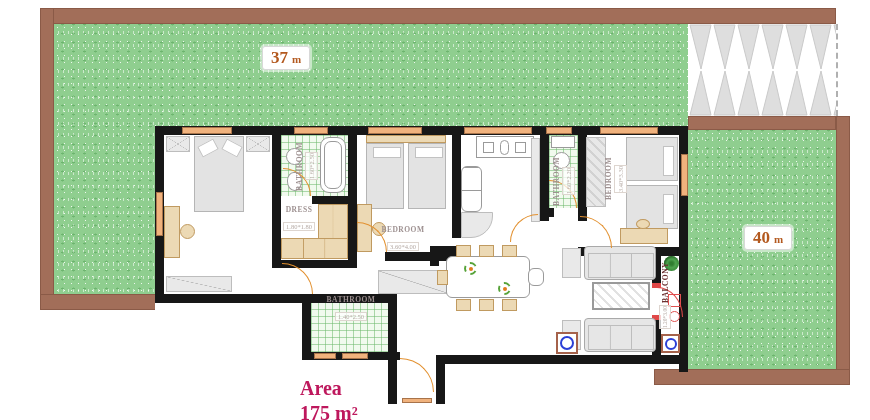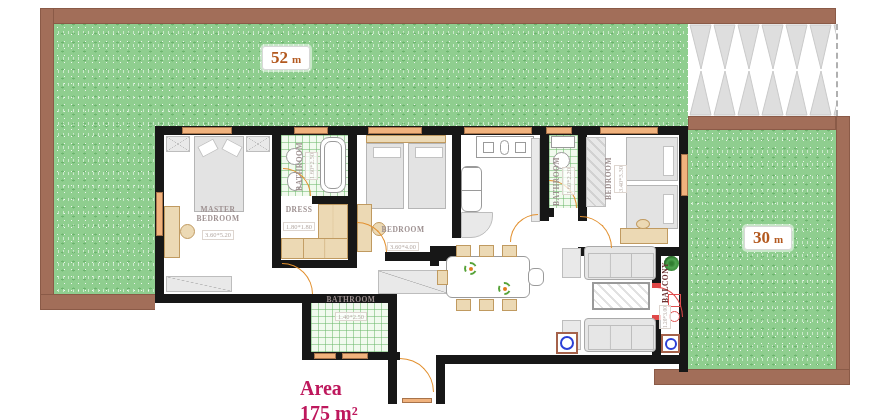--- a/index.html
+++ b/index.html
@@ -233,24 +233,20 @@
 
   <div class="arc tr" style="left:282px;top:263px;width:31px;height:31px;"></div>
   <div class="arc tr" style="left:283px;top:168px;width:28px;height:28px;"></div>
   <div class="arc tr" style="left:357px;top:222px;width:30px;height:30px;"></div>
   <div class="arc tl" style="left:510px;top:214px;width:28px;height:28px;"></div>
   <div class="arc tr" style="left:549px;top:180px;width:28px;height:28px;"></div>
   <div class="arc tr" style="left:580px;top:216px;width:32px;height:32px;"></div>
   <div class="arc tr" style="left:400px;top:358px;width:34px;height:34px;"></div>
   <div class="arc tr redarc" style="left:657px;top:287px;width:26px;height:30px;"></div>
 
-  <div class="rlab" style="left:178px;top:206px;width:80px;">
-    <div class="rname">Master Bedroom</div>
-    <span class="dim">3.60*5.20</span>
-  </div>
   <div class="rlab" style="left:279px;top:206px;width:40px;">
     <div class="rname">Dress</div>
     <span class="dim">1.80*1.80</span>
   </div>
   <div class="vlab" style="left:295px;top:138px;height:56px;">
     <span class="rname">Bathroom</span>
     <span class="dim">1.60*2.50</span>
   </div>
   <div class="rlab" style="left:363px;top:226px;width:80px;">
     <div class="rname">Bedroom</div>
@@ -267,25 +263,25 @@
   <div class="rlab" style="left:314px;top:296px;width:74px;">
     <div class="rname">Bathroom</div>
     <span class="dim">1.40*2.50</span>
   </div>
   <div class="vlab balc" style="left:659px;top:262px;height:72px;flex-direction:column;gap:2px;">
     <span class="rname">Balcony</span>
     <span class="dim" style="font-size:5.5px;">1.20*3.00</span>
   </div>
 
   <div class="mbox" style="left:262px;top:46px;">
-    <span class="val">52</span>
+    <span class="val">37</span>
     <span class="unit">m</span>
   </div>
   <div class="mbox" style="left:744px;top:226px;">
-    <span class="val">30</span>
+    <span class="val">40</span>
     <span class="unit">m</span>
   </div>
 
   <div class="area" style="left:300px;top:368px;">
     <div>Area</div>
     <div>175 m²</div>
   </div>
 
 </div>
 

